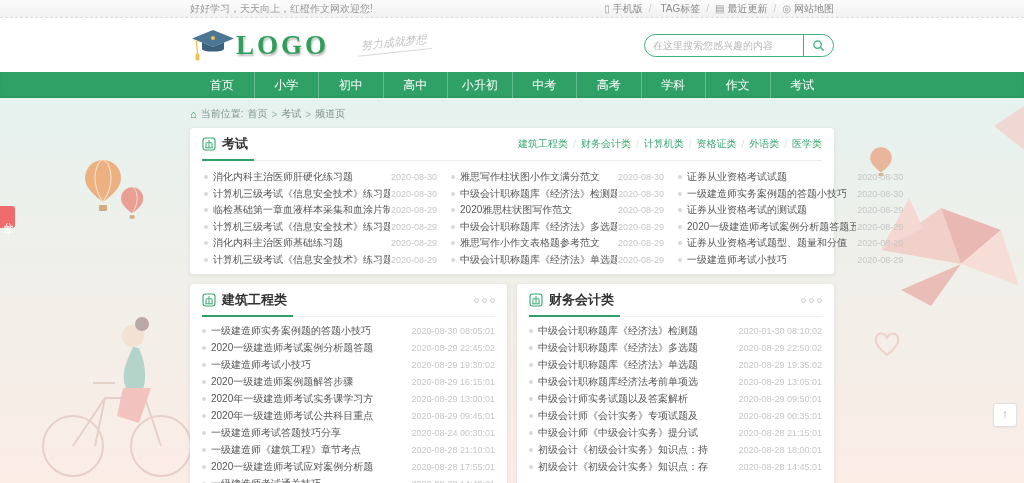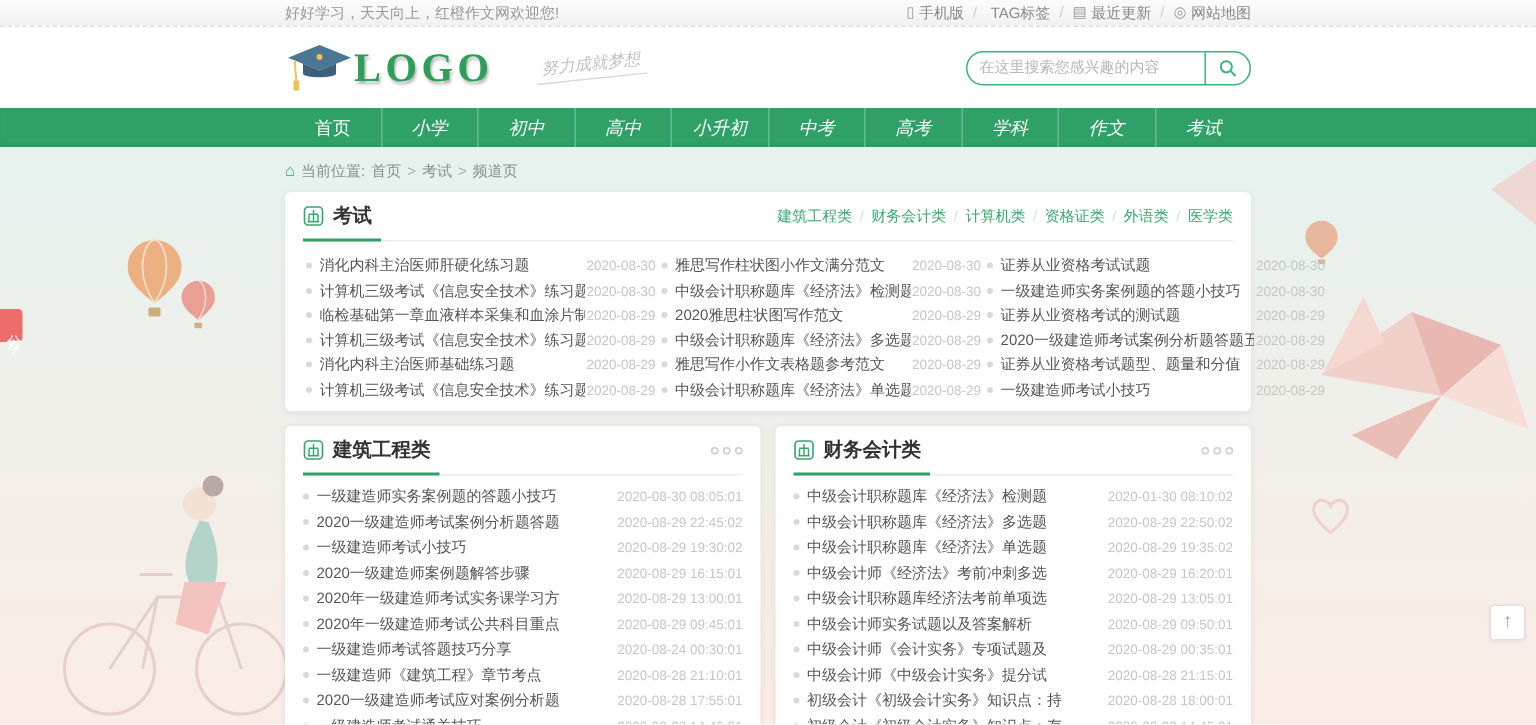--- a/index.html
+++ b/index.html
@@ -29,21 +29,21 @@
        border:1px solid var(--search_border,#3fb27a);border-radius:12px;overflow:hidden;}
   .search input{flex:1;border:0;outline:0;padding:0 8px;font-size:10px;color:#777;background:transparent;}
   .search input::placeholder{color:#b7b7b7;}
   .search-btn{width:30px;border:0;border-left:1px solid var(--search_border,#3fb27a);background:transparent;
        display:flex;align-items:center;justify-content:center;cursor:pointer;padding:0;}
 
   
   .nav{background:var(--brand_green,#2fa166);height:26px;box-shadow:inset 0 -2px 2px rgba(0,0,0,.05);}
   .nav .container{display:flex;height:100%;}
   .nav-item{flex:1;text-align:center;line-height:26px;color:#fff;font-size:12px;cursor:pointer;}
-  .nav-item + .nav-item{border-left:1px solid rgba(255,255,255,.28);font-style:italic;}
+  .nav-item + .nav-item{border-left:1px solid rgba(255,255,255,.28);}
 
   
   .page{position:relative;height:385px;overflow:hidden;
        background:linear-gradient(180deg,#e6f2ef 0%,#f1efe9 50%,#fbece6 100%);}
   .page .container{z-index:2;}
   .deco{position:absolute;z-index:1;}
 
   .breadcrumb{padding-top:9px;font-size:10px;color:#7f938c;display:flex;align-items:center;gap:4px;}
   .bc-ic{color:var(--brand_green,#2fa166);font-size:11px;line-height:1;}
   .bc-item{cursor:pointer;}
@@ -54,21 +54,21 @@
   .head-left{display:flex;align-items:center;gap:6px;height:100%;position:relative;padding-right:6px;}
   .head-left::after{content:"";position:absolute;left:0;right:0;bottom:-1px;height:2px;
        background:var(--brand_green,#2fa166);}
   .p-title{font-size:13px;font-weight:bold;color:#333;}
   .p-icon{flex:none;}
 
   .exam-card{margin-top:7px;height:146px;padding:0 12px;}
   .cats{margin-left:auto;display:flex;align-items:center;gap:5px;font-size:10px;}
   .cat{color:var(--link_green,#3aa873);cursor:pointer;}
   .cats .sep{color:#cfe5da;}
-  .exam-list{display:grid;grid-template-columns:1fr 1fr 1fr;column-gap:4px;padding:8px 2px 0;}
+  .exam-list{display:grid;grid-template-columns:1fr 1fr 1fr;column-gap:14px;padding:8px 2px 0;}
 
   .art,.pl-item{display:flex;align-items:center;height:16.5px;}
   .pl-item{height:17px;}
   .dot{width:4px;height:4px;border-radius:50%;background:#d9d9d9;flex:none;margin-right:5px;}
   .a-title{font-size:10px;color:var(--text_dark,#555);white-space:nowrap;overflow:hidden;flex:1;cursor:pointer;}
   .a-date{font-size:9px;color:var(--date_gray,#c6c6c6);margin-left:1px;flex:none;}
 
   .bottom-row{display:flex;gap:10px;margin-top:10px;}
   .panel{flex:1;padding:0 12px;height:230px;}
   .panel-list{padding-top:5px;}
@@ -477,25 +477,20 @@
               <a class="a-title">中级会计职称题库《经济法》多选题</a>
               <span class="a-date">2020-08-29 22:50:02</span>
             </li>
 
             <li class="pl-item">
               <span class="dot"></span>
               <a class="a-title">中级会计职称题库《经济法》单选题</a>
               <span class="a-date">2020-08-29 19:35:02</span>
             </li>
 
-            <li class="pl-item">
-              <span class="dot"></span>
-              <a class="a-title">中级会计师《经济法》考前冲刺多选</a>
-              <span class="a-date">2020-08-29 16:20:01</span>
-            </li>
 
             <li class="pl-item">
               <span class="dot"></span>
               <a class="a-title">中级会计职称题库经济法考前单项选</a>
               <span class="a-date">2020-08-29 13:05:01</span>
             </li>
 
             <li class="pl-item">
               <span class="dot"></span>
               <a class="a-title">中级会计师实务试题以及答案解析</a>

